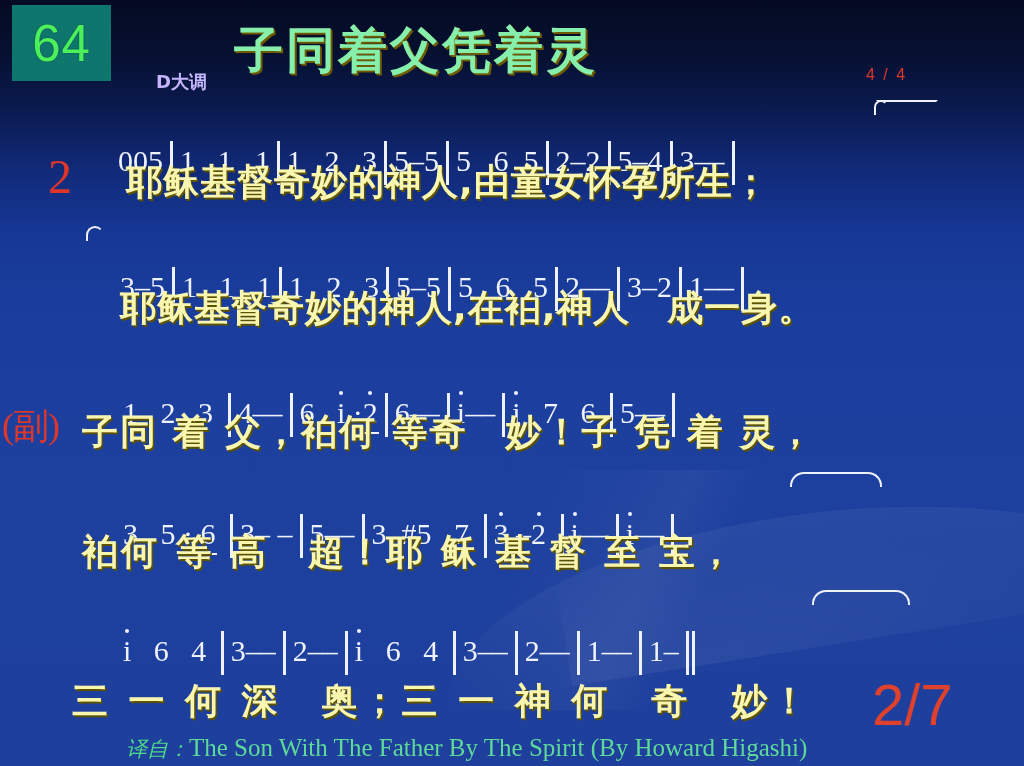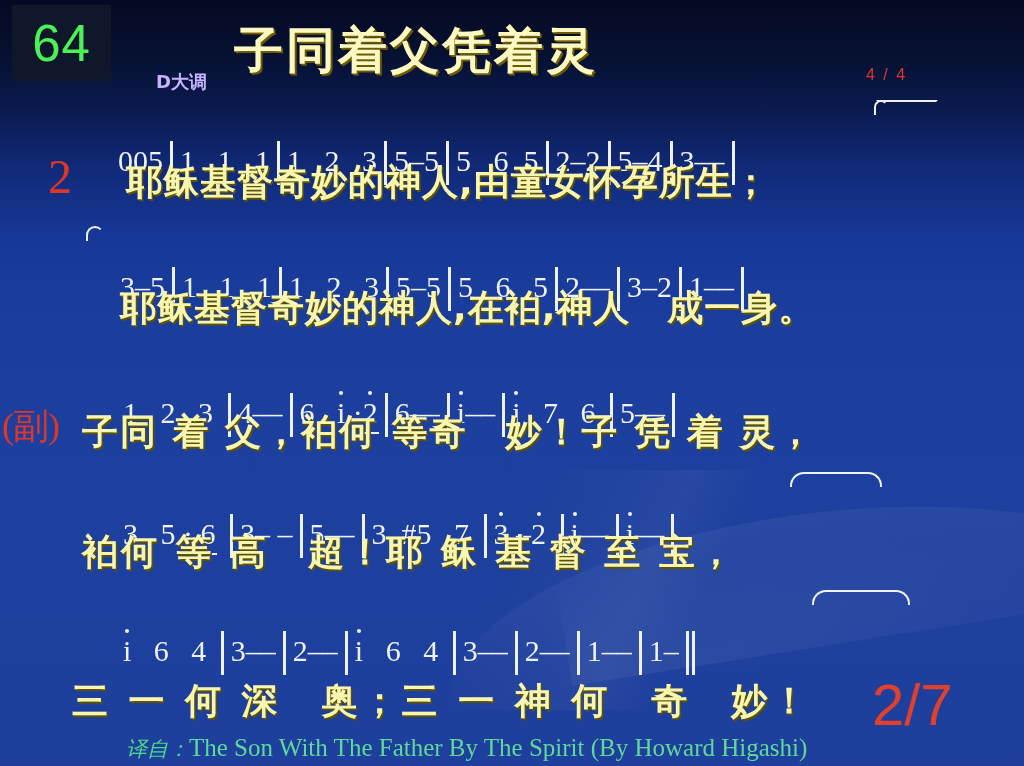--- a/index.html
+++ b/index.html
@@ -62,42 +62,42 @@
     pointer-events: none;
   }
 
   
   #badge-box {
     position: absolute;
     left: 12px;
     top: 5px;
     width: 99px;
     height: 76px;
-    background: #0f172a;
+    background: #0f766e;
     display: flex;
     align-items: center;
     justify-content: center;
   }
   #badge-num {
     color: #4cf05a;
     font-size: 51px;
     line-height: 1;
     font-family: "Liberation Sans", "DejaVu Sans", sans-serif;
     letter-spacing: 1px;
     text-shadow: 0 0 2px rgba(0,0,0,0.35);
   }
 
   
   #title {
     position: absolute;
     left: 0;
     top: 18px;
     width: 832px;
     text-align: center;
-    color: #fef9c3;
+    color: #86efac;
     font-size: 49px;
     font-weight: bold;
     letter-spacing: 3px;
     font-family: "DejaVu Sans", "Liberation Sans", sans-serif;
     text-shadow: 2px 2px 0 #6e5a00, 1px 1px 0 #8a7200;
   }
 
   
   #key-sig {
     position: absolute;

